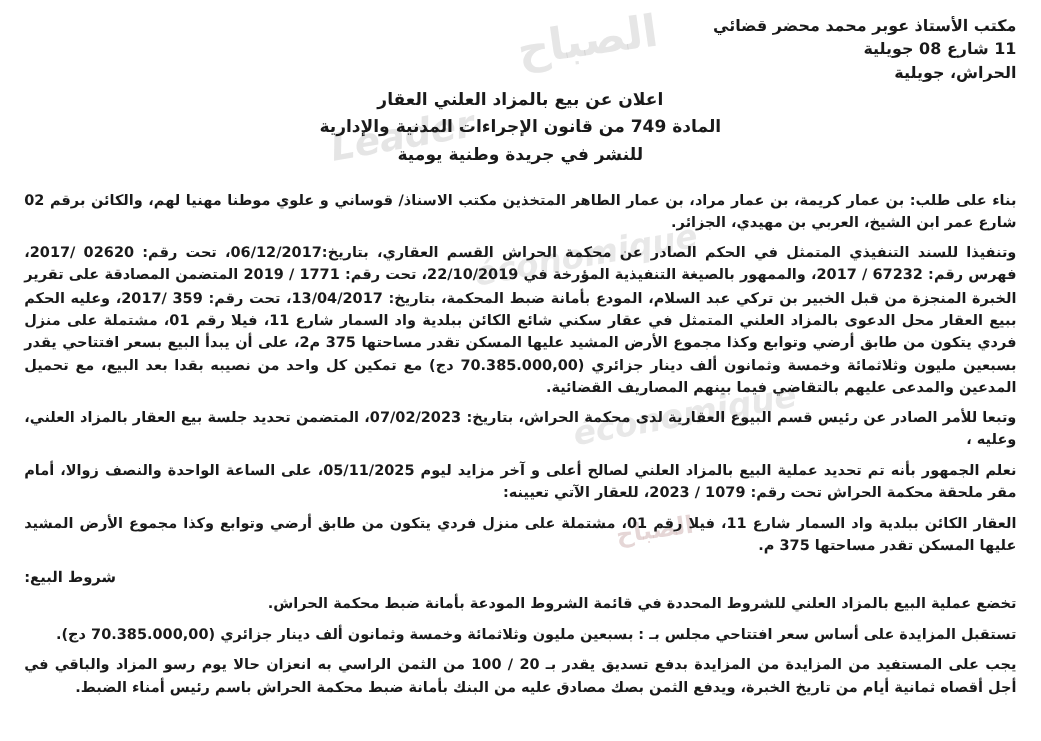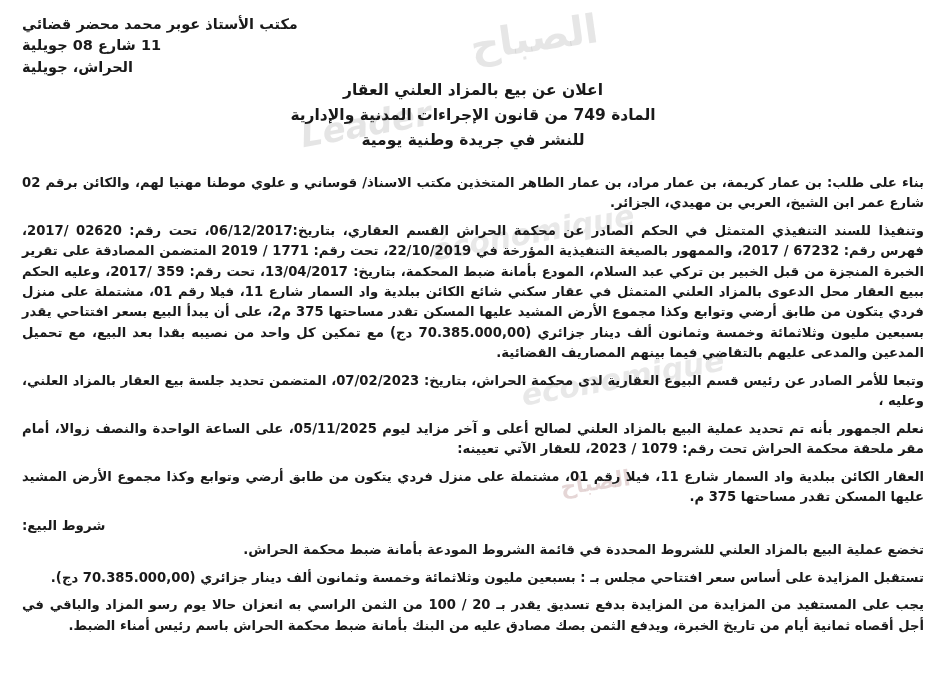--- a/index.html
+++ b/index.html
@@ -65,21 +65,21 @@
   }
   .wm-5 {
     top: 470px;
     left: 560px;
     font-size: 22px;
     transform: rotate(-8deg);
     color: rgba(170,120,120,0.30);
   }
 
   .header-block {
-    text-align: left;
+    text-align: right;
     line-height: 1.48;
     font-size: 14.5px;
     font-weight: bold;
     margin-top: 4px;
     position: relative;
     z-index: 2;
   }
   .header-block div { white-space: nowrap; }
 
   .title-block {

